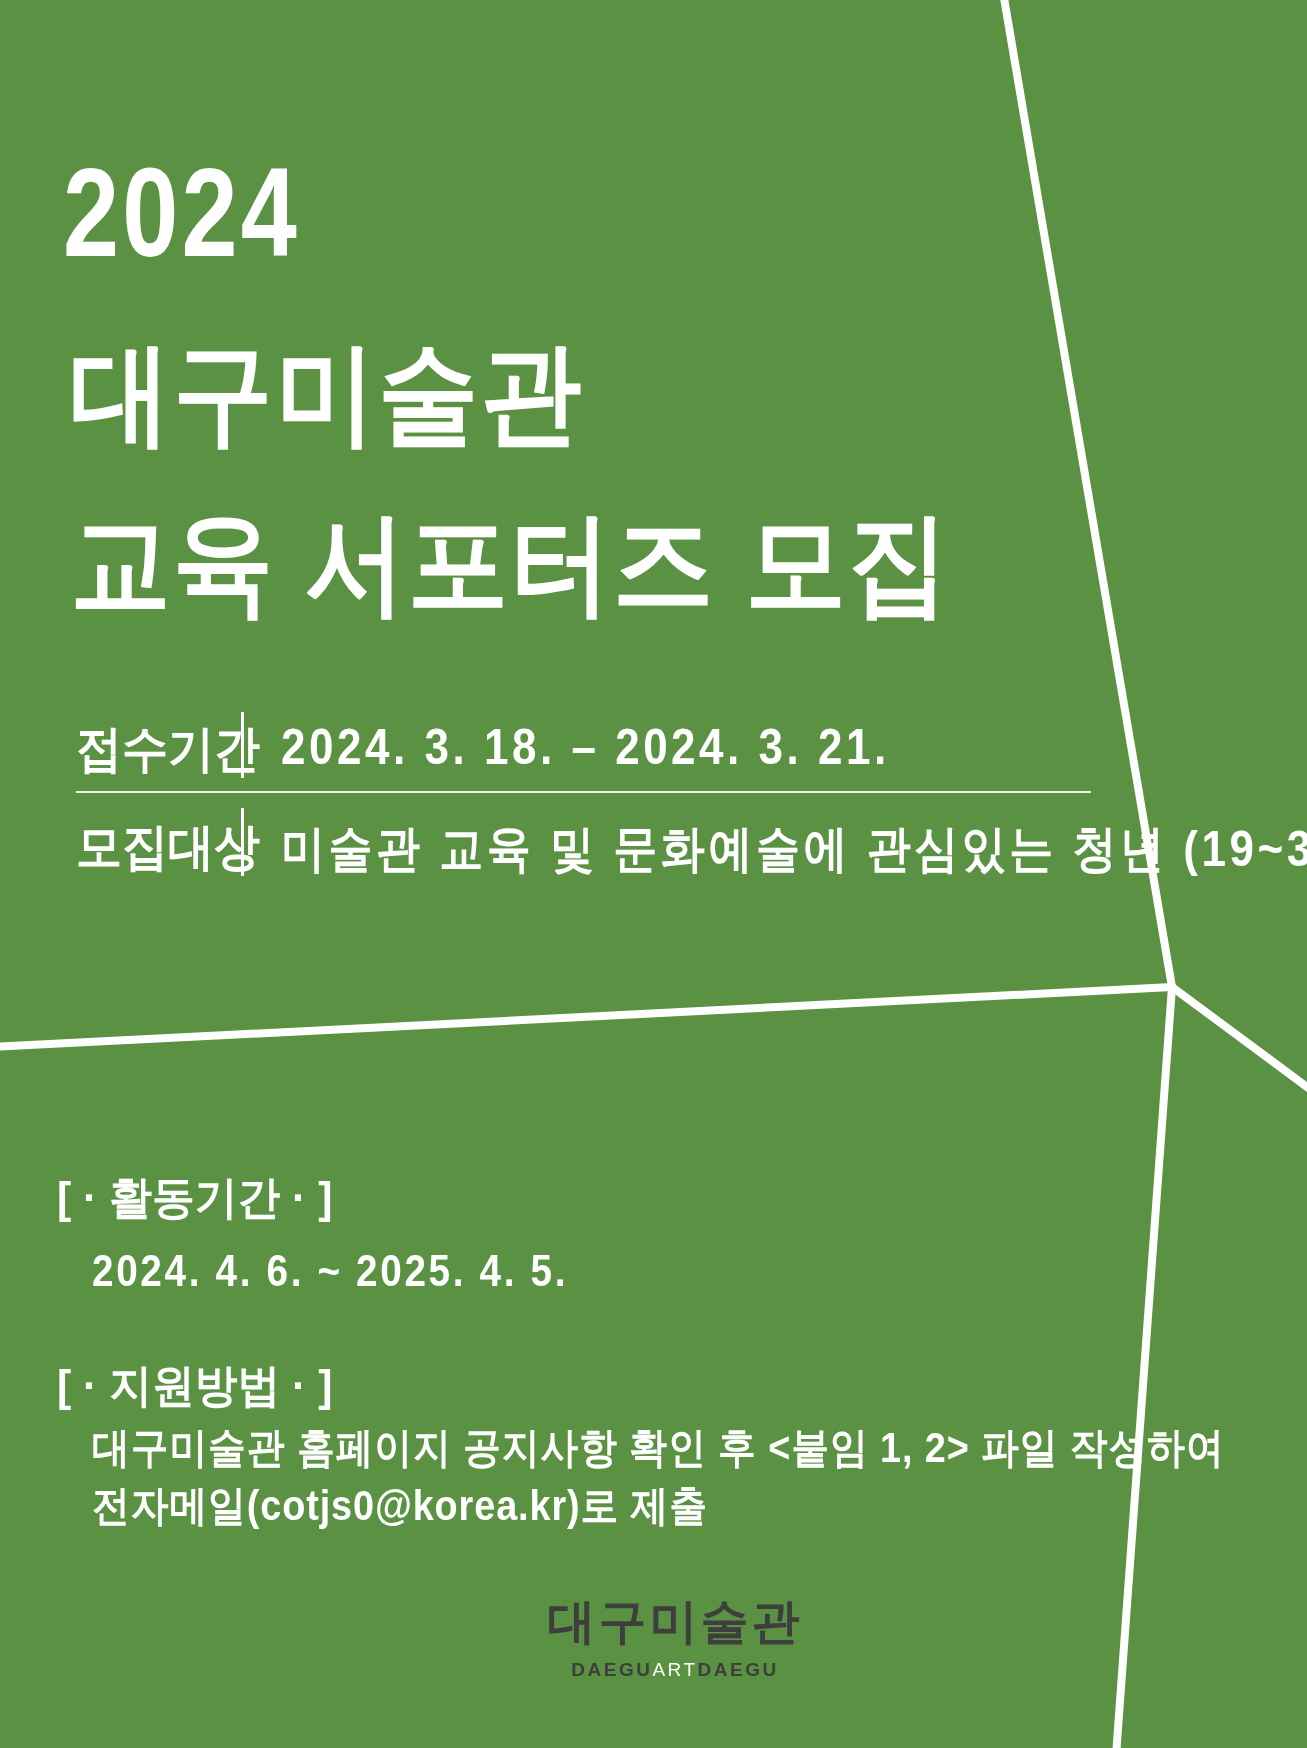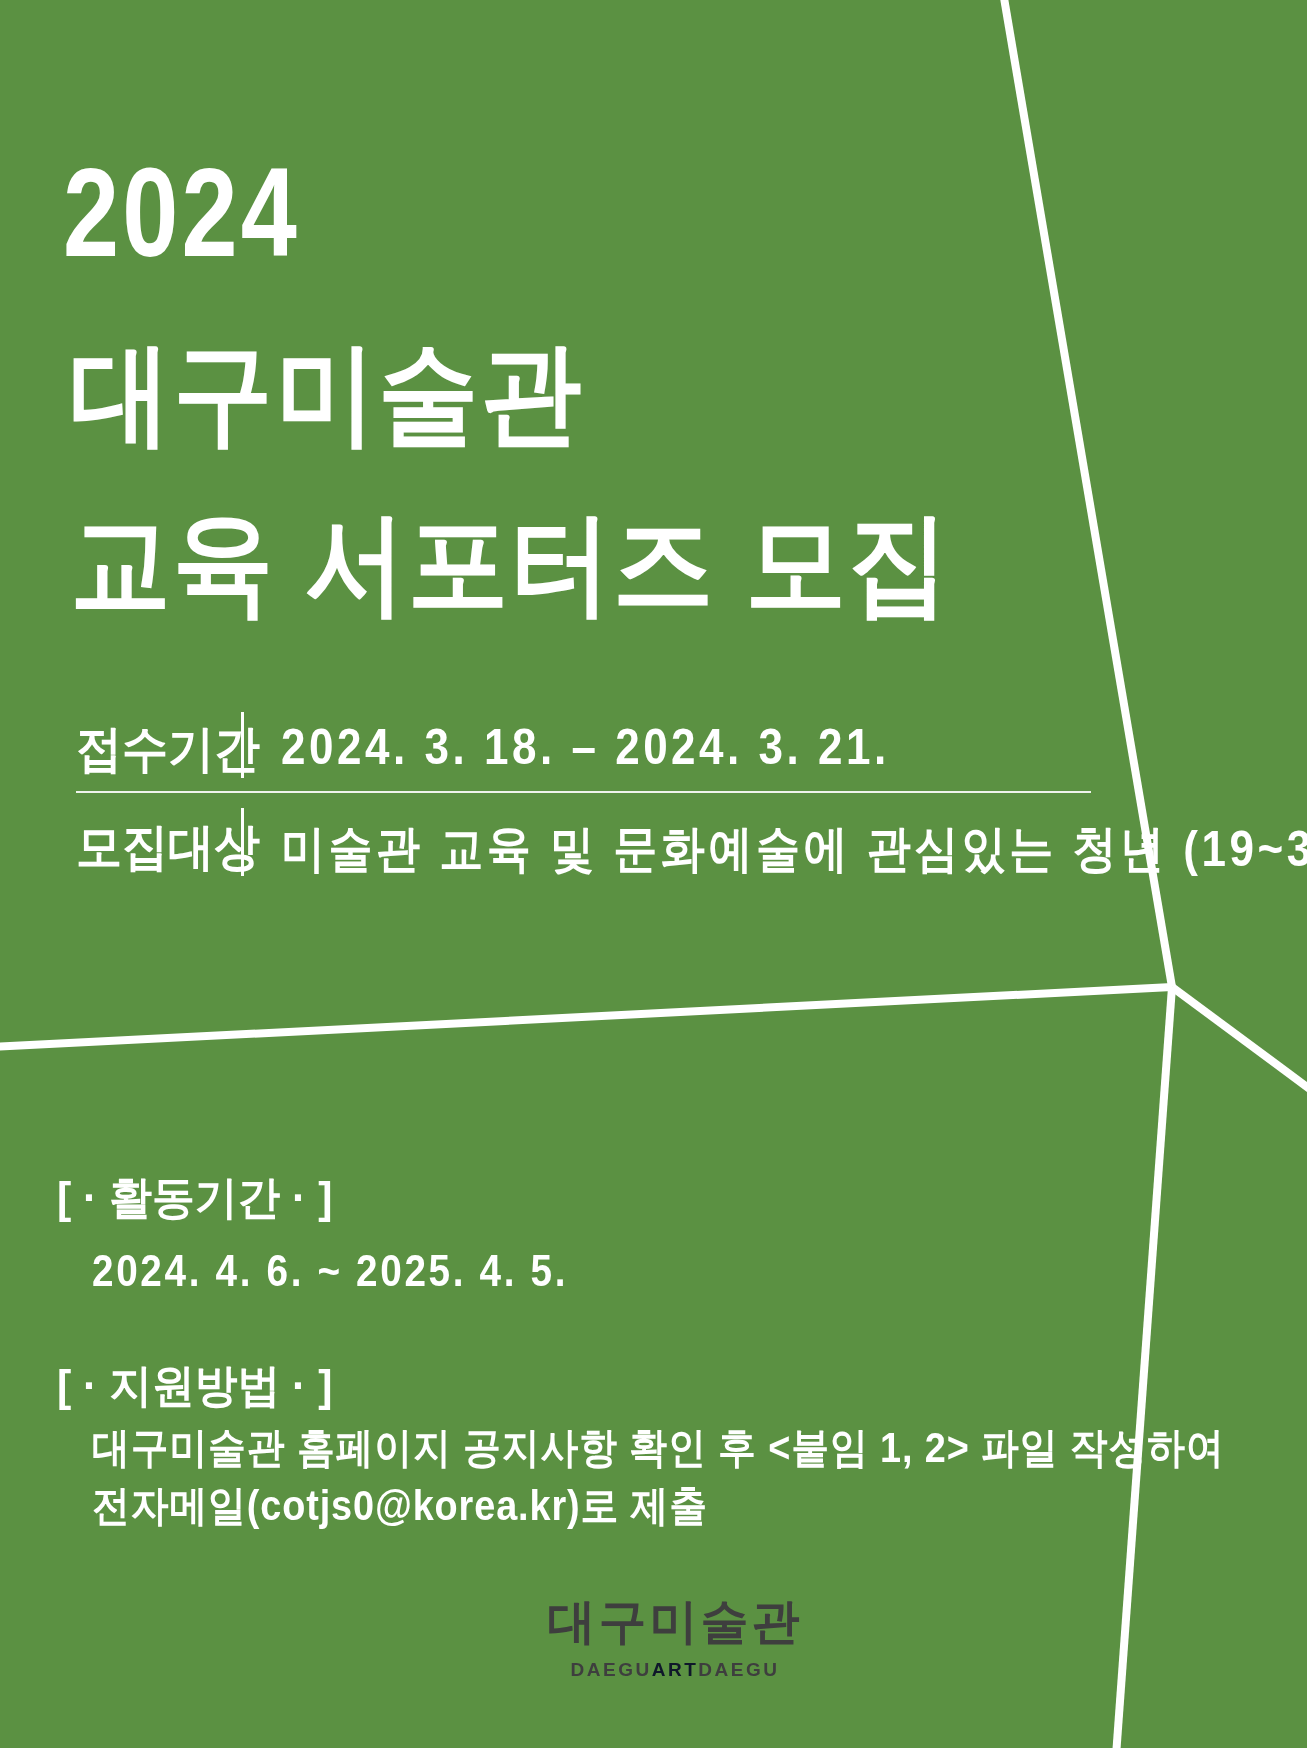--- a/index.html
+++ b/index.html
@@ -22,21 +22,21 @@
   .vbar1{left:241px;top:712px;height:66px;}
   .vbar2{left:241px;top:808px;height:68px;}
   .divider{position:absolute;left:76px;top:791px;width:1015px;height:2px;background:#ffffff;opacity:.9;}
   .sec-heading{position:absolute;left:57px;font-size:45px;font-weight:bold;white-space:nowrap;transform:scaleX(0.95);transform-origin:left top;}
   .sec-line{position:absolute;left:92px;font-size:44px;font-weight:bold;white-space:nowrap;transform:scaleX(0.88);transform-origin:left top;letter-spacing:3px;}
   .sec-line-sm{position:absolute;left:92px;font-size:42px;font-weight:bold;white-space:nowrap;transform:scaleX(0.90);transform-origin:left top;letter-spacing:1px;}
   .logo{position:absolute;left:540px;top:1598px;width:270px;text-align:center;line-height:1;}
   .logo-kr{font-size:48px;font-weight:bold;color:#3e3e3e;letter-spacing:3px;white-space:nowrap;}
   .logo-en{margin-top:14px;font-size:19px;letter-spacing:2.5px;white-space:nowrap;color:#3e3e3e;}
   .logo-en .b{font-weight:bold;color:#3e3e3e;text-align:right;}
-  .logo-en .m{font-weight:bold;color:#0f172a;}
+  .logo-en .m{font-weight:normal;color:#ffffff;}
 </style>
 </head>
 <body>
 
 <div class="poster">
 
   <svg class="lines-svg" viewBox="0 0 1307 1748" xmlns="http://www.w3.org/2000/svg">
     <line x1="1003" y1="-8" x2="1172" y2="987" stroke="#ffffff" stroke-width="8"></line>
     <line x1="-8" y1="1047" x2="1172" y2="987" stroke="#ffffff" stroke-width="8"></line>
     <line x1="1172" y1="987" x2="1322" y2="1098" stroke="#ffffff" stroke-width="8"></line>

